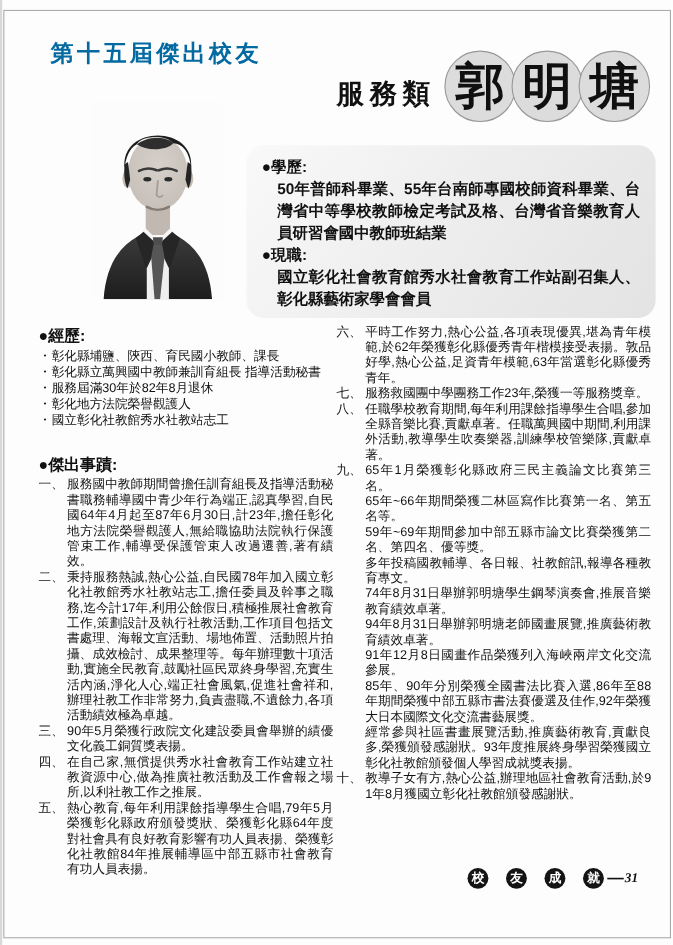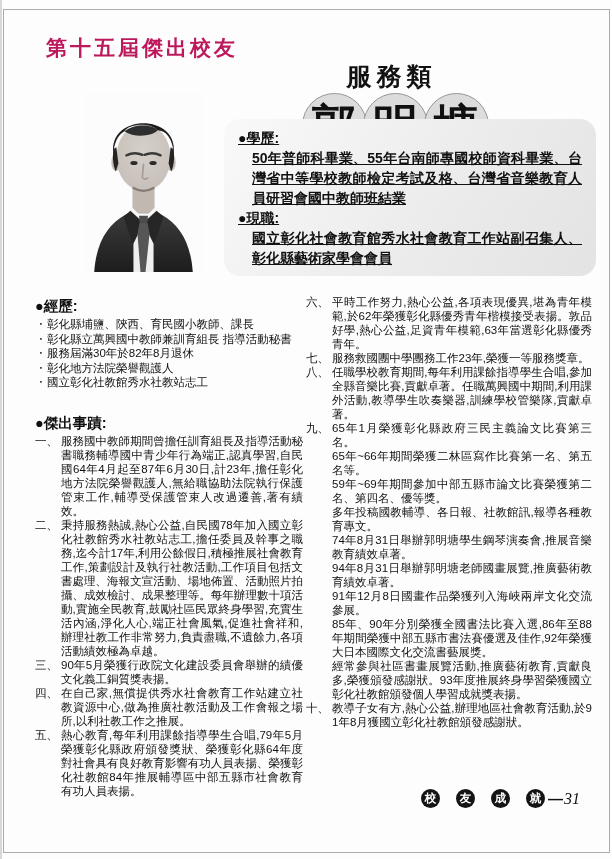--- a/index.html
+++ b/index.html
@@ -3,35 +3,35 @@
 <meta charset="utf-8">
 <style>
   html,body{margin:0;padding:0;background:#ffffff;}
   .page{position:relative;width:612px;height:859px;background:#fdfdfd;overflow:hidden;
         font-family:"Liberation Sans",sans-serif;color:#111;}
   .edge-line{position:absolute;left:0;top:0;width:2px;height:859px;background:#d8d8d8;}
   .frame{position:absolute;left:3px;top:9px;right:2px;bottom:6px;border:1px solid #ababab;}
 
   .header-title{position:absolute;left:46px;top:34px;margin:0;
         font-family:"Liberation Serif",serif;font-size:21px;font-weight:bold;
-        color:#be185d;letter-spacing:3px;}
-
-  .name-row{position:absolute;left:306px;top:46px;display:flex;align-items:center;flex-direction:column;}
+        color:#0369a1;letter-spacing:3px;}
+
+  .name-row{position:absolute;left:306px;top:46px;display:flex;align-items:center;}
   .category{font-size:25px;font-weight:bold;letter-spacing:5px;margin-top:14px;margin-right:12px;}
   .name-circles{display:flex;}
   .name-circle{width:63px;height:63px;border-radius:50%;background:#dcdcdc;border:1px solid #979797;
         display:flex;align-items:center;justify-content:center;margin-left:-4px;
         font-family:"Liberation Serif",serif;font-size:45px;font-weight:bold;color:#101010;}
 
   .photo{position:absolute;left:84px;top:93px;width:119px;height:179px;}
   .photo svg{display:block;width:100%;height:100%;}
 
-  .infobox{position:absolute;left:224px;top:119px;width:372px;height:157px;box-sizing:border-box;
+  .infobox{position:absolute;left:224px;top:132px;width:372px;height:157px;box-sizing:border-box;
         border-radius:16px;padding:9px 14px 8px 14px;
-        background:linear-gradient(125deg,#f9f9f9 0%,#ececec 55%,#e3e3e3 100%);text-decoration:underline;}
+        background:linear-gradient(125deg,#f9f9f9 0%,#ececec 55%,#e3e3e3 100%);}
   .info-label{font-size:14px;font-weight:bold;line-height:20px;}
   .info-text{font-size:14px;font-weight:bold;line-height:20px;padding-left:14px;
         text-align:justify;word-break:break-all;}
 
   .col{position:absolute;font-size:11.5px;line-height:14px;text-align:justify;}
   .col-left{left:35px;top:297px;width:268px;}
   .col-right{left:306px;top:295px;width:286px;}
   .sec-label{font-size:14.5px;font-weight:bold;line-height:18px;margin-bottom:2px;}
   .achv-gap{margin-top:24px;}
   .exp-item{display:flex;line-height:14.5px;}
@@ -39,21 +39,21 @@
   .exp-text{flex:1;}
   .achv-item{display:flex;}
   .achv-num{flex:0 0 26px;white-space:nowrap;}
   .achv-text{flex:1;text-align:justify;word-break:break-all;}
 
   .footer{position:absolute;right:32px;bottom:51px;display:flex;align-items:center;}
   .footer-circles{display:flex;gap:16px;}
   .f-circle{width:19px;height:19px;border-radius:50%;background:#141414;color:#fff;
         display:flex;align-items:center;justify-content:center;font-size:11.5px;font-weight:bold;}
   .f-dash{font-weight:bold;font-size:15px;margin-left:3px;}
-  .f-num{font-family:"Liberation Serif",serif;font-style:italic;font-weight:normal;font-size:16px;margin-left:1px;}
+  .f-num{font-family:"Liberation Serif",serif;font-style:italic;font-weight:bold;font-size:12px;margin-left:1px;}
 </style>
 </head>
 <body>
 
 <div class="page">
   <div class="edge-line"></div>
   <div class="frame"></div>
 
   <h1 class="header-title">第十五屆傑出校友</h1>
 

